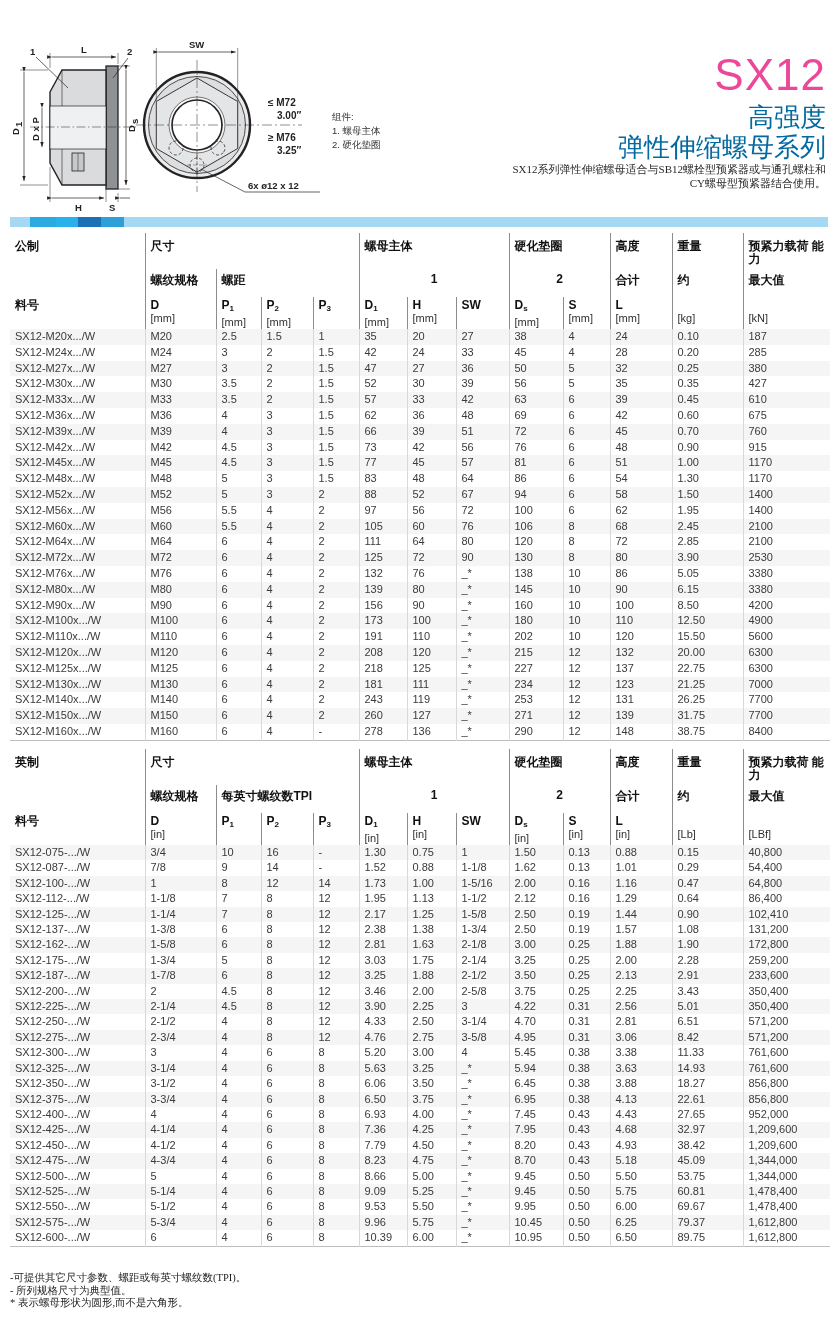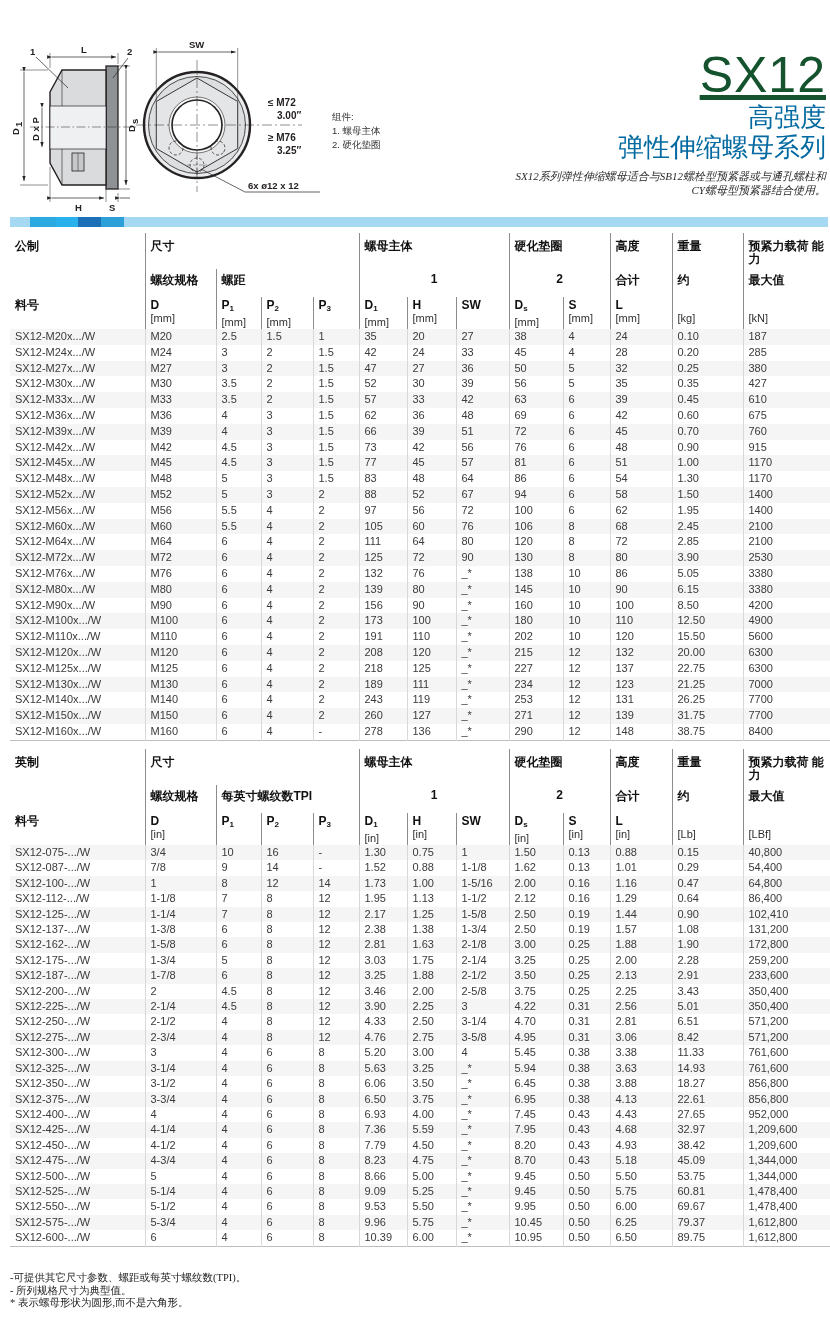--- a/index.html
+++ b/index.html
@@ -1,23 +1,23 @@
 <!DOCTYPE html>
 <html><head>
 <meta charset="utf-8">
 <style>
   html,body{margin:0;padding:0;background:#fff;}
   .page{position:relative;width:830px;height:1318px;background:#fff;overflow:hidden;
         font-family:"Liberation Sans",sans-serif;color:#2d2d2d;}
   
   .titleblock{position:absolute;top:48px;right:4px;width:430px;text-align:right;}
-  .series{font-size:50px;line-height:54px;font-weight:400;color:#14532d;letter-spacing:1px;text-decoration:underline;}
+  .series{font-size:44px;line-height:54px;font-weight:400;color:#ec4899;letter-spacing:1px;}
   .subt{font-size:26px;line-height:30px;font-weight:500;color:#0369a1;}
-  .desc{margin-top:7px;font-size:11px;line-height:14px;color:#2a2a2a;
-        font-family:"Liberation Serif",serif;font-style:italic;}
+  .desc{font-size:11px;line-height:14px;color:#2a2a2a;
+        font-family:"Liberation Serif",serif;}
   
   .accent-bar{position:absolute;top:217px;left:10px;width:818px;height:10px;display:flex;}
   .accent-bar div{height:100%;}
   
   table.spec{position:absolute;left:10px;border-collapse:collapse;table-layout:fixed;width:820px;}
   #metric-table{top:233px;}
   #imperial-table{top:749px;}
   .spec th{font-weight:bold;text-align:left;padding:0 0 0 5px;color:#111;font-size:12px;vertical-align:top;}
   .spec tr.r1 th{height:29px;padding-top:7px;line-height:13px;}
   .spec tr.r2 th{height:25px;padding-top:3px;margin-top:31px;}
@@ -588,21 +588,21 @@
           <td class="bl">137</td>
           <td class="bl">22.75</td>
           <td class="bl">6300</td>
         </tr>
         <tr>
           <td>SX12-M130x.../W</td>
           <td class="bl">M130</td>
           <td class="bl">6</td>
           <td class="bl">4</td>
           <td class="bl">2</td>
-          <td class="bl">189</td>
+          <td class="bl">181</td>
           <td class="bl">111</td>
           <td class="bl">_*</td>
           <td class="bl">234</td>
           <td class="bl">12</td>
           <td class="bl">123</td>
           <td class="bl">21.25</td>
           <td class="bl">7000</td>
         </tr>
         <tr>
           <td>SX12-M140x.../W</td>
@@ -1013,21 +1013,21 @@
           <td class="bl">27.65</td>
           <td class="bl">952,000</td>
         </tr>
         <tr>
           <td>SX12-425-.../W</td>
           <td class="bl">4-1/4</td>
           <td class="bl">4</td>
           <td class="bl">6</td>
           <td class="bl">8</td>
           <td class="bl">7.36</td>
-          <td class="bl">5.59</td>
+          <td class="bl">4.25</td>
           <td class="bl">_*</td>
           <td class="bl">7.95</td>
           <td class="bl">0.43</td>
           <td class="bl">4.68</td>
           <td class="bl">32.97</td>
           <td class="bl">1,209,600</td>
         </tr>
         <tr>
           <td>SX12-450-.../W</td>
           <td class="bl">4-1/2</td>

